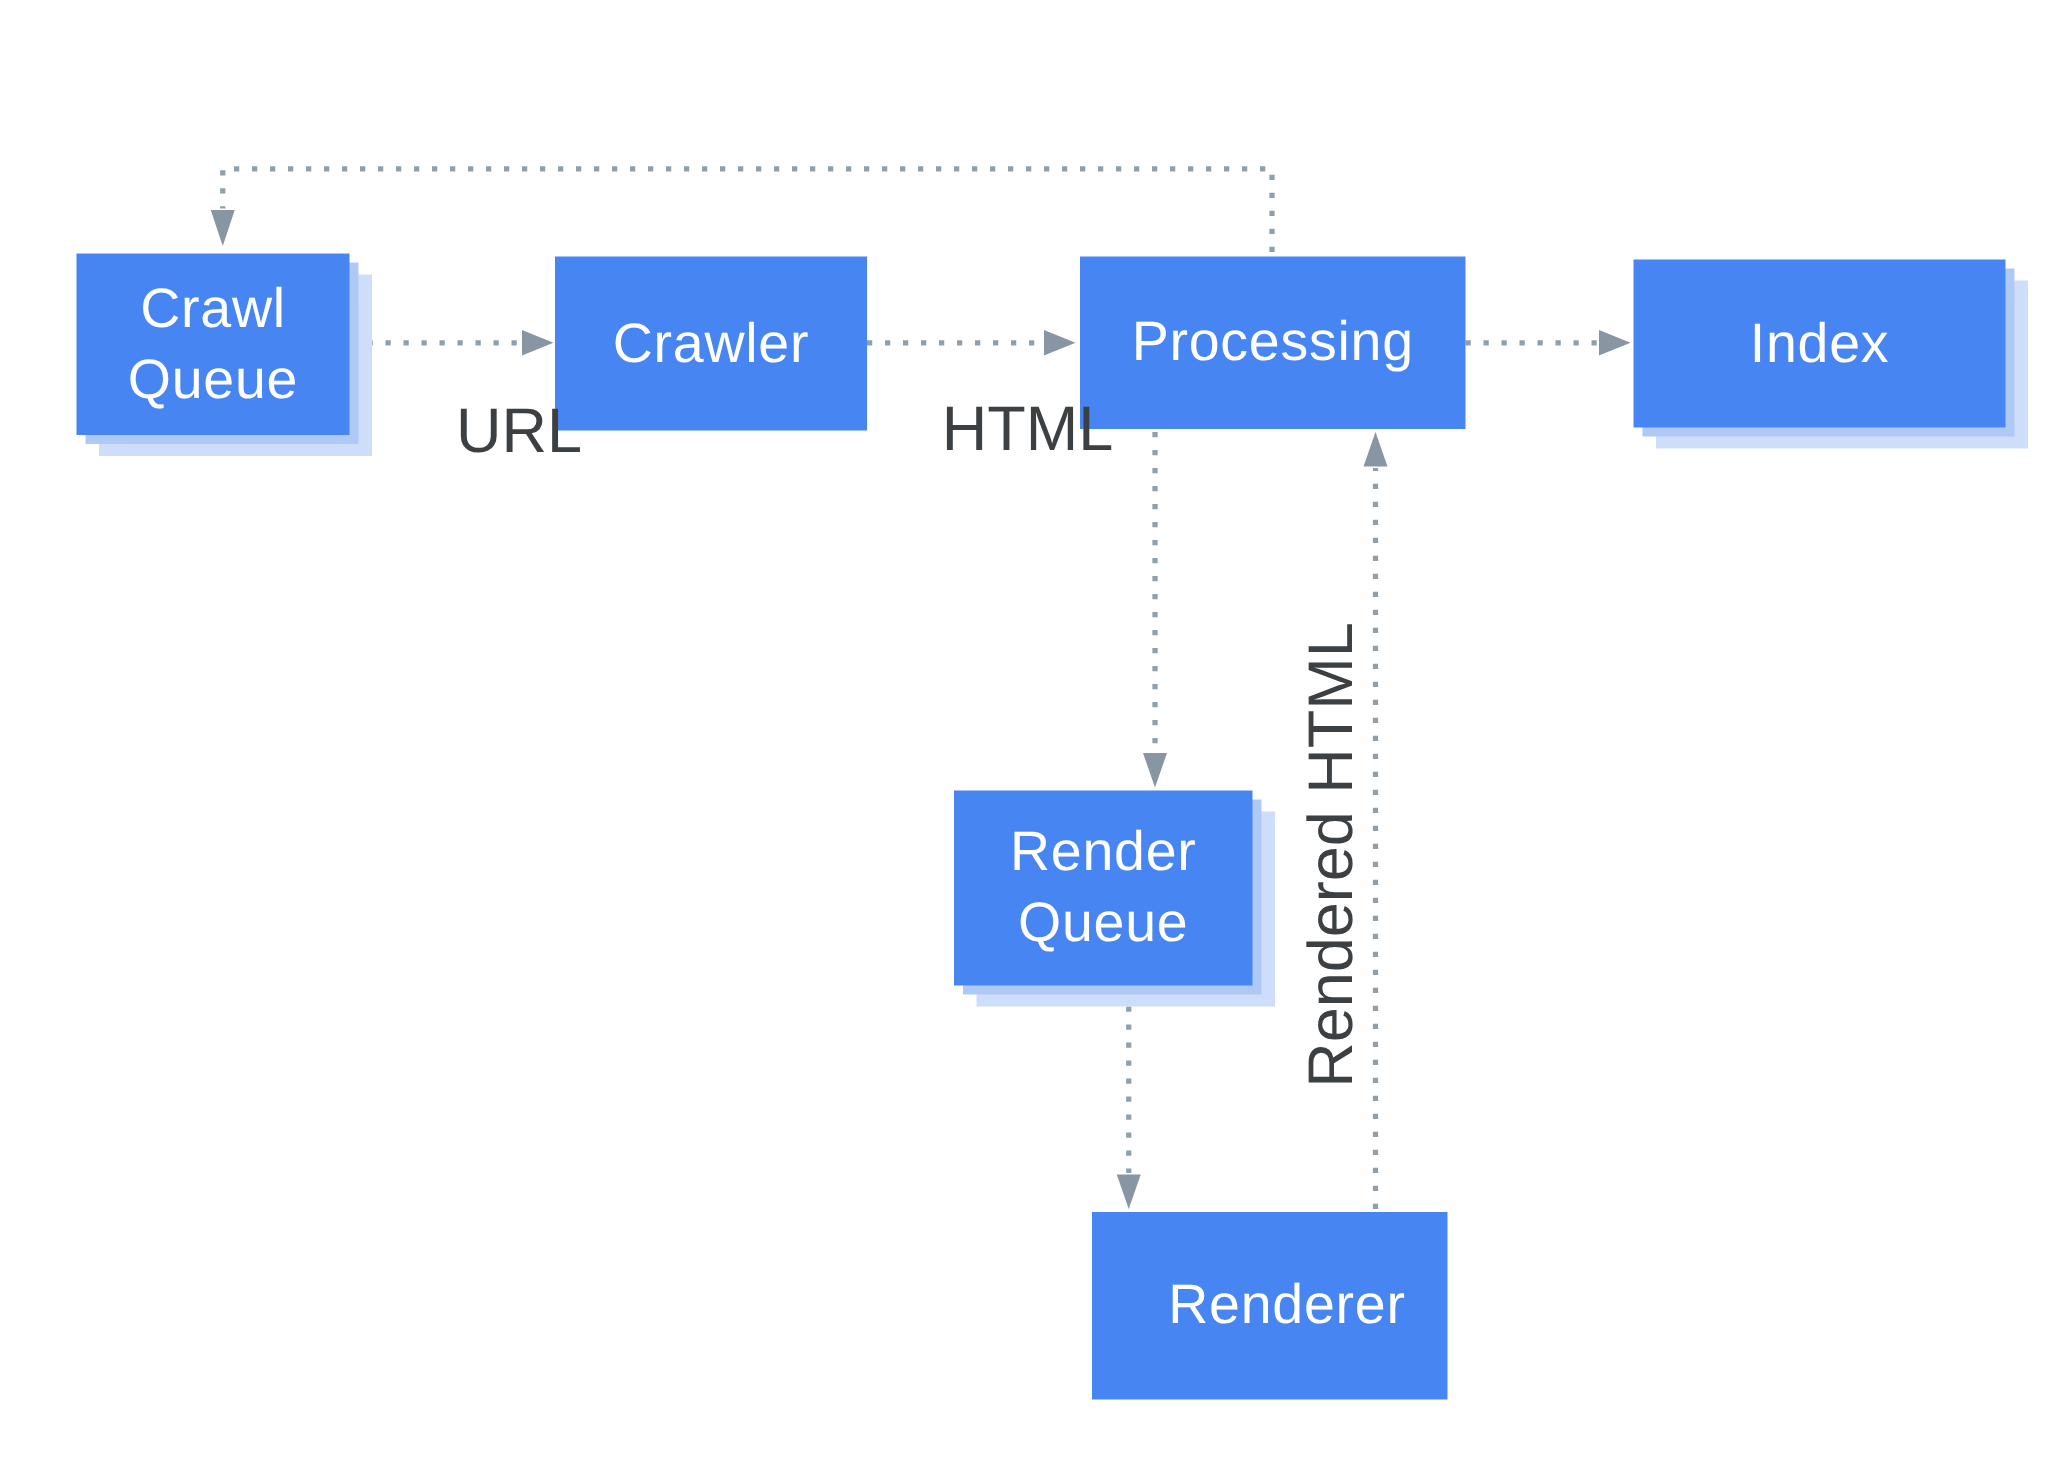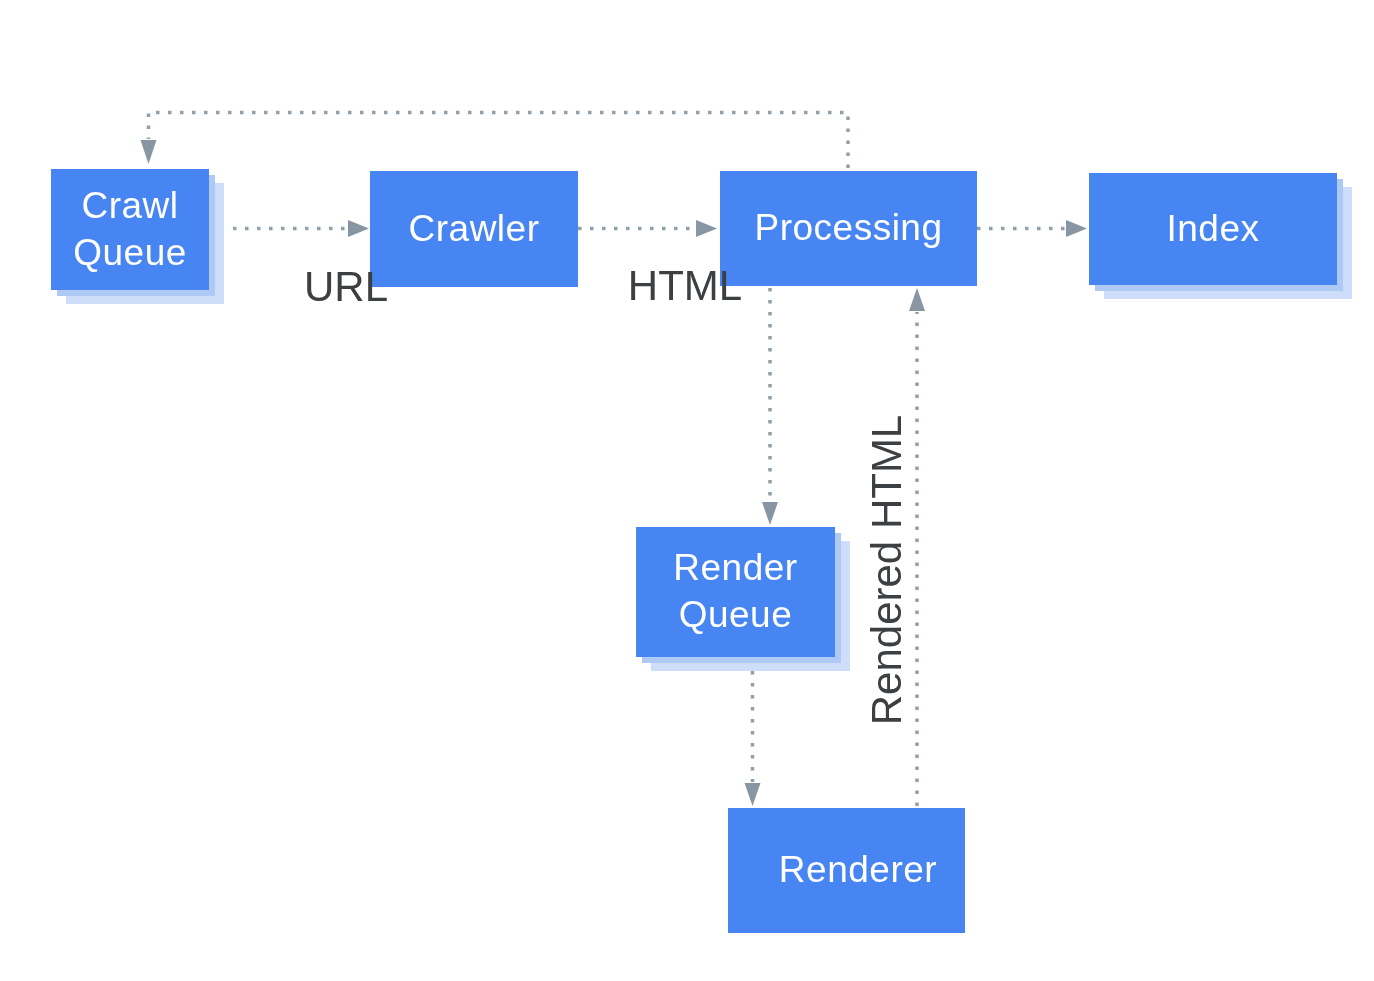--- a/index.html
+++ b/index.html
@@ -95,21 +95,21 @@
     <path class="edge" d="M 770 288 V 501"></path>
     <polygon class="arrowhead" points="762,502 778,502 770,525"></polygon>
 
     <path class="edge" d="M 752.5 659 V 782"></path>
     <polygon class="arrowhead" points="744.5,783 760.5,783 752.5,806"></polygon>
 
     <path class="edge" d="M 917 806 V 312"></path>
     <polygon class="arrowhead" points="909,311 925,311 917,288"></polygon>
   </svg>
 
-  <div class="node shadowed" style="left:51px; top:169px; width:158px; height:121px;">Crawl
+  <div class="node shadowed" style="left:51px; top:169px; width:182px; height:121px;">Crawl
 Queue</div>
 
   <div class="node" style="left:370px; top:171px; width:208px; height:116px;">Crawler</div>
 
   <div class="node" style="left:720px; top:171px; width:257px; height:115px;text-align:center;">Processing</div>
 
   <div class="node shadowed" style="left:1089px; top:173px; width:248px; height:112px;">Index</div>
 
   <div class="node shadowed" style="left:636px; top:527px; width:199px; height:130px;">Render
 Queue</div>

